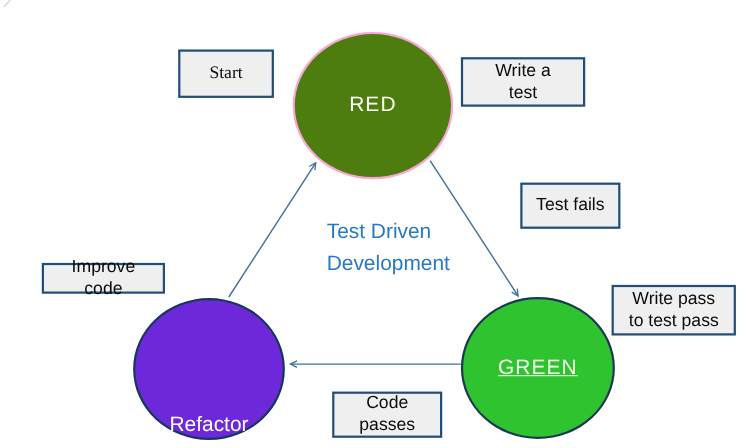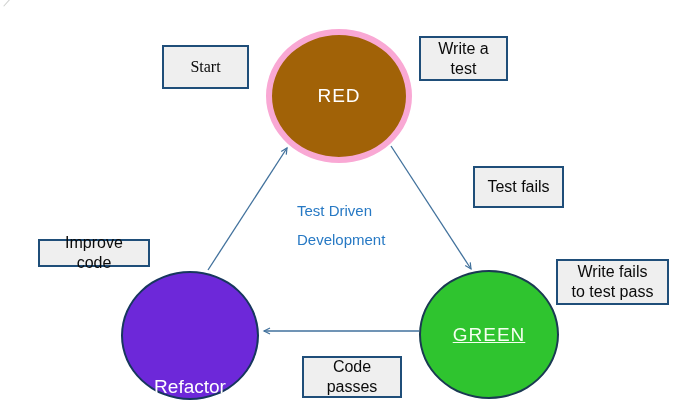--- a/index.html
+++ b/index.html
@@ -44,41 +44,41 @@
     flex-direction: column;
     justify-content: center;
     align-items: center;
     text-align: center;
     color: #0a0a0a;
     font-size: 16px;
     line-height: 20px;
   }
   .box span { display: block; }
   #box-start        { left: 162px; top: 45px;  width: 87px;  height: 44px; font-family: Liberation Serif, serif; }
-  #box-write-test   { left: 419px; top: 36px;  width: 89px;  height: 45px; }
+  #box-write-test   { left: 419px; top: 52px;  width: 113px;  height: 45px; }
   #box-clean-code   { left: 113px; top: 144px; width: 111px; height: 42px; }
   #box-test-fails   { left: 473px; top: 142px; width: 91px;  height: 42px; margin-top: 24px; }
   #box-improve-code { left: 38px;  top: 239px; width: 112px; height: 28px; }
   #box-write-pass   { left: 556px; top: 259px; width: 113px; height: 46px; }
   #box-code-passes  { left: 302px; top: 356px; width: 100px; height: 42px; }
   
   .node {
     position: absolute;
     box-sizing: border-box;
     border-radius: 50%;
     display: flex;
     justify-content: center;
     align-items: center;
     font-size: 19px;
     color: #ffffff;
   }
   #node-red {
     left: 266px; top: 29px; width: 146px; height: 134px;
-    background: #a16207;
-    border: 6px solid #f9a8d4;
+    background: #4d7c0f;
+    border: 2px solid #f9a8d4;
     letter-spacing: 1px;
   }
   #node-refactor {
     left: 121px; top: 271px; width: 138px; height: 129px;
     background: #6d28d9;
     border: 2px solid #17375e;
     align-items: flex-end;
   }
   #node-green {
     left: 419px; top: 270px; width: 140px; height: 129px;
@@ -87,21 +87,21 @@
     color: #f5fff0;
     letter-spacing: 1px;
     text-decoration: underline;
   }
   
   .center-title {
     position: absolute;
     left: 297px;
     top: 196px;
     color: #2779c4;
-    font-size: 15px;
+    font-size: 19px;
     line-height: 29px;
     white-space: nowrap;
   }
   .center-title span { display: block; }
 </style>
 </head>
 <body>
 
 <div class="canvas">
 
@@ -133,21 +133,21 @@
     <span>Test fails</span>
     <span></span>
   </div>
 
   <div class="box" id="box-improve-code">
     <span>Improve</span>
     <span>code</span>
   </div>
 
   <div class="box" id="box-write-pass">
-    <span>Write fails</span>
+    <span>Write pass</span>
     <span>to test pass</span>
   </div>
 
   <div class="box" id="box-code-passes">
     <span>Code</span>
     <span>passes</span>
   </div>
 
   <div class="node" id="node-red">
     <span>RED</span>

